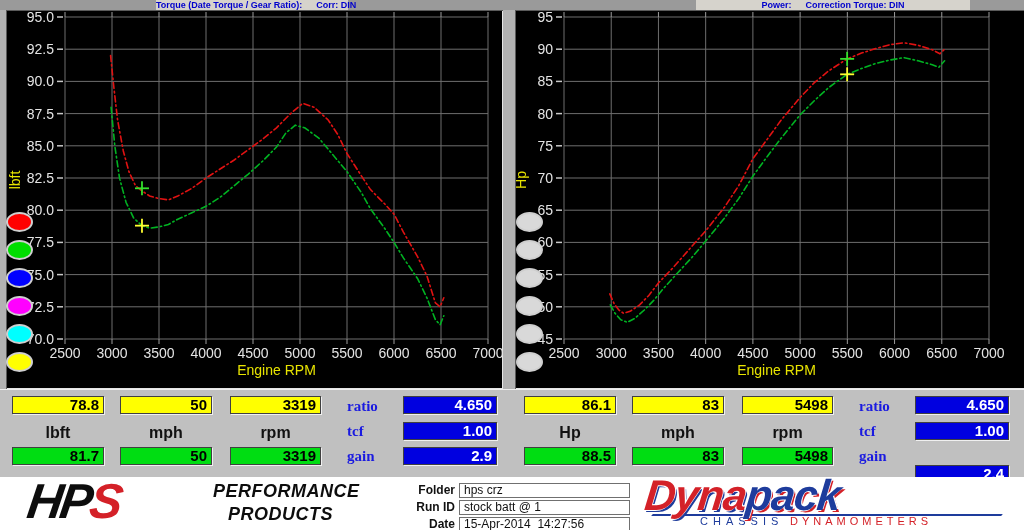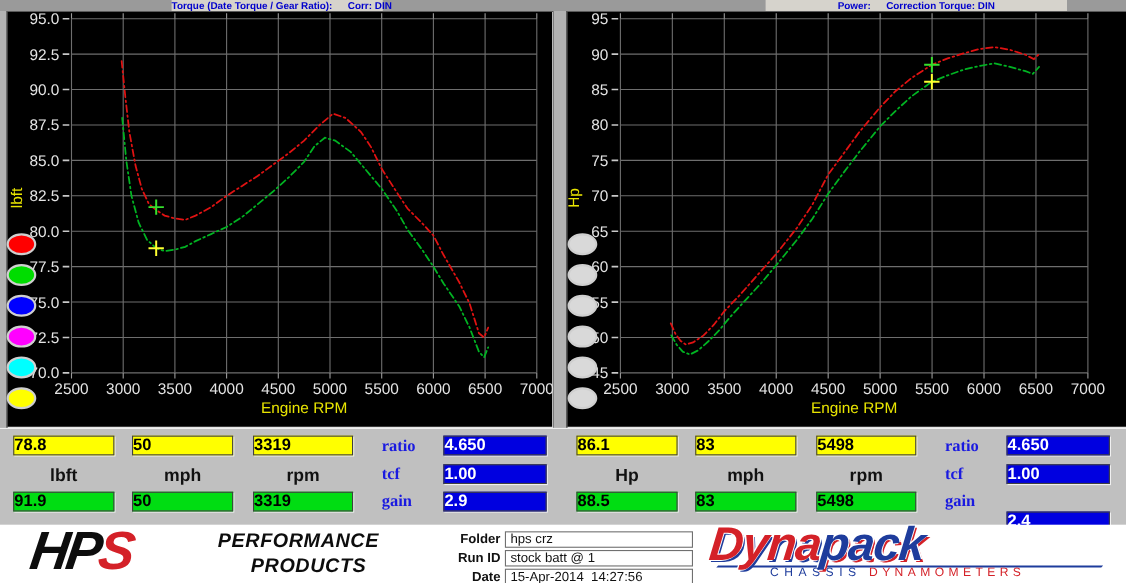--- a/index.html
+++ b/index.html
@@ -23,35 +23,35 @@
   #panel-right { left:515px; width:571px; }
   .panel svg { position:absolute; left:0; top:0; }
   svg text { font-family:"Liberation Sans", sans-serif; }
   .channel-btn { position:absolute; width:27px; height:20px; border-radius:50%;
                  border:2px solid #cfcfcf; cursor:pointer; }
 
   
   #table-region { position:absolute; left:0; top:389px; width:1024px; height:88px; background:#c0c0c0;
                   border-top:1px solid #efefef; }
   .vbox { position:absolute; height:18px; border:1px solid #404040; font-size:15px; font-weight:bold;
-          line-height:16px; text-align:left; padding-right:4px; box-shadow:1px 1px 0 #f0f0f0; }
+          line-height:16px; text-align:right; padding-right:4px; box-shadow:1px 1px 0 #f0f0f0; }
   .vbox.yellow { background:#ffff00; color:#000; }
   .vbox.green  { background:#00dd12; color:#000; }
   .vbox.blue   { background:#0000e0; color:#fff; }
   .unit-label { position:absolute; height:16px; font-size:16px; font-weight:bold; color:#111; text-align:center; }
   .stat-label { position:absolute; font-size:15px; font-weight:bold; color:#1a1ae0;font-family:Liberation Serif, serif; }
 
   
   #footer { position:absolute; left:0; top:477px; width:1024px; height:53px; background:#ffffff; }
   #hps-logo { position:absolute; left:28px; top:-4px; font-size:49px; font-weight:bold; font-style:italic;
               letter-spacing:-3px; transform:skewX(-8deg); color:#0d0d0d; white-space:nowrap; }
   #hps-logo .hps-s { color:#d42128; }
   .hps-sub { position:absolute; font-size:18px; font-weight:bold; font-style:italic; color:#0d0d0d;
              letter-spacing:0.5px; white-space:nowrap; }
-  #hps-sub1 { left:198px; top:4px; }
+  #hps-sub1 { left:213px; top:4px; }
   #hps-sub2 { left:228px; top:27px; }
   .field-label { position:absolute; width:55px; text-align:right; font-size:12px; font-weight:bold; color:#111;
                  line-height:15px; }
   .field-box { position:absolute; left:459px; width:171px; height:15px; border:1px solid #707070; background:#fff;
                font-size:12px; color:#111; line-height:13px; padding-left:4px; white-space:pre; }
   #dynapack { position:absolute; left:645px; top:-6px; font-size:43px; font-weight:bold; font-style:italic;
               letter-spacing:-1px; transform:skewX(-6deg); white-space:nowrap; }
   .dyna-red  { color:#d42128; text-shadow:-1px -1px 0 #fff, 1px -1px 0 #fff, -1px 1px 0 #fff, 2px 2px 0 #1e3c9c; }
   .dyna-blue { color:#1e3c9c; text-shadow:-1px -1px 0 #fff, 1px -1px 0 #fff, -1px 1px 0 #fff, 2px 2px 0 #d42128; }
   #dyna-swoosh { position:absolute; left:652px; top:37px; width:350px; height:2px; background:#1e3c9c;
@@ -255,21 +255,21 @@
       <div class="channel-btn" style="left: 516px; top: 342px; background: rgb(217, 217, 217);"></div>
     </div>
 
   <div id="table-region">
       <div class="vbox yellow" style="left: 12px; top: 6px; width: 92px;">78.8</div>
       <div class="vbox yellow" style="left: 120px; top: 6px; width: 92px;">50</div>
       <div class="vbox yellow" style="left: 230px; top: 6px; width: 91px;">3319</div>
       <div class="unit-label" style="left: 12px; top: 34px; width: 92px;">lbft</div>
       <div class="unit-label" style="left: 120px; top: 34px; width: 92px;">mph</div>
       <div class="unit-label" style="left: 230px; top: 34px; width: 91px;">rpm</div>
-      <div class="vbox green" style="left: 12px; top: 57px; width: 92px;">91.9</div>
+      <div class="vbox green" style="left: 12px; top: 57px; width: 92px;">81.7</div>
       <div class="vbox green" style="left: 120px; top: 57px; width: 92px;">50</div>
       <div class="vbox green" style="left: 230px; top: 57px; width: 91px;">3319</div>
       <div class="stat-label" style="left: 347px; top: 8px; width: 50px;">ratio</div>
       <div class="vbox blue" style="left: 403px; top: 6px; width: 94px;">4.650</div>
       <div class="stat-label" style="left: 347px; top: 33px; width: 50px;">tcf</div>
       <div class="vbox blue" style="left: 403px; top: 32px; width: 94px;">1.00</div>
       <div class="stat-label" style="left: 347px; top: 58px; width: 50px;">gain</div>
       <div class="vbox blue" style="left: 403px; top: 57px; width: 94px;">2.9</div>
       <div class="vbox yellow" style="left: 524px; top: 6px; width: 92px;">86.1</div>
       <div class="vbox yellow" style="left: 632px; top: 6px; width: 92px;">83</div>

